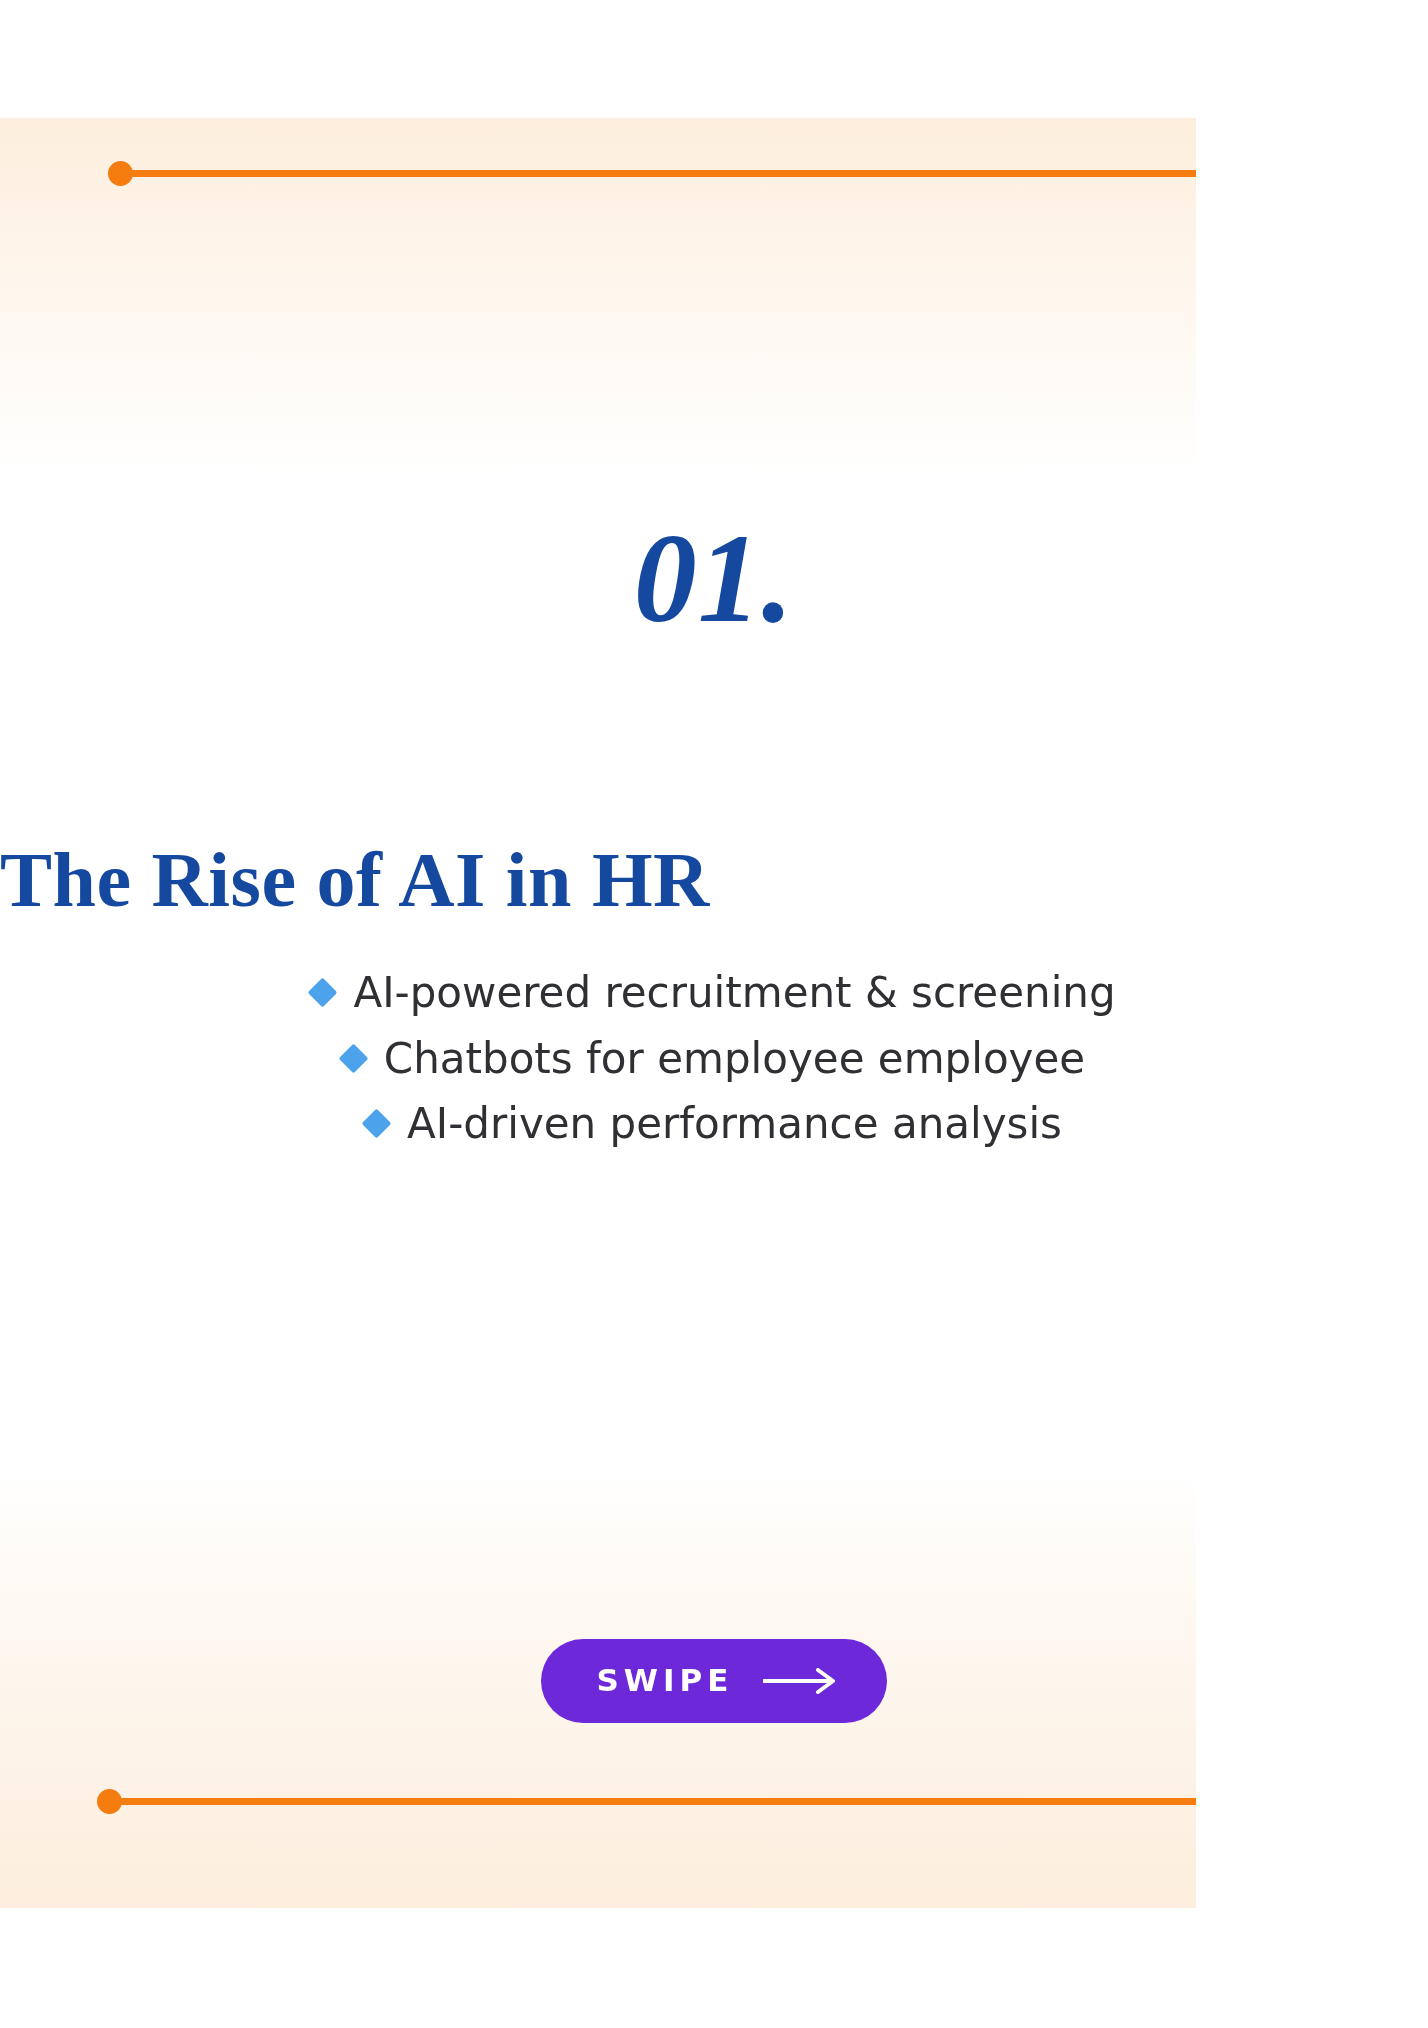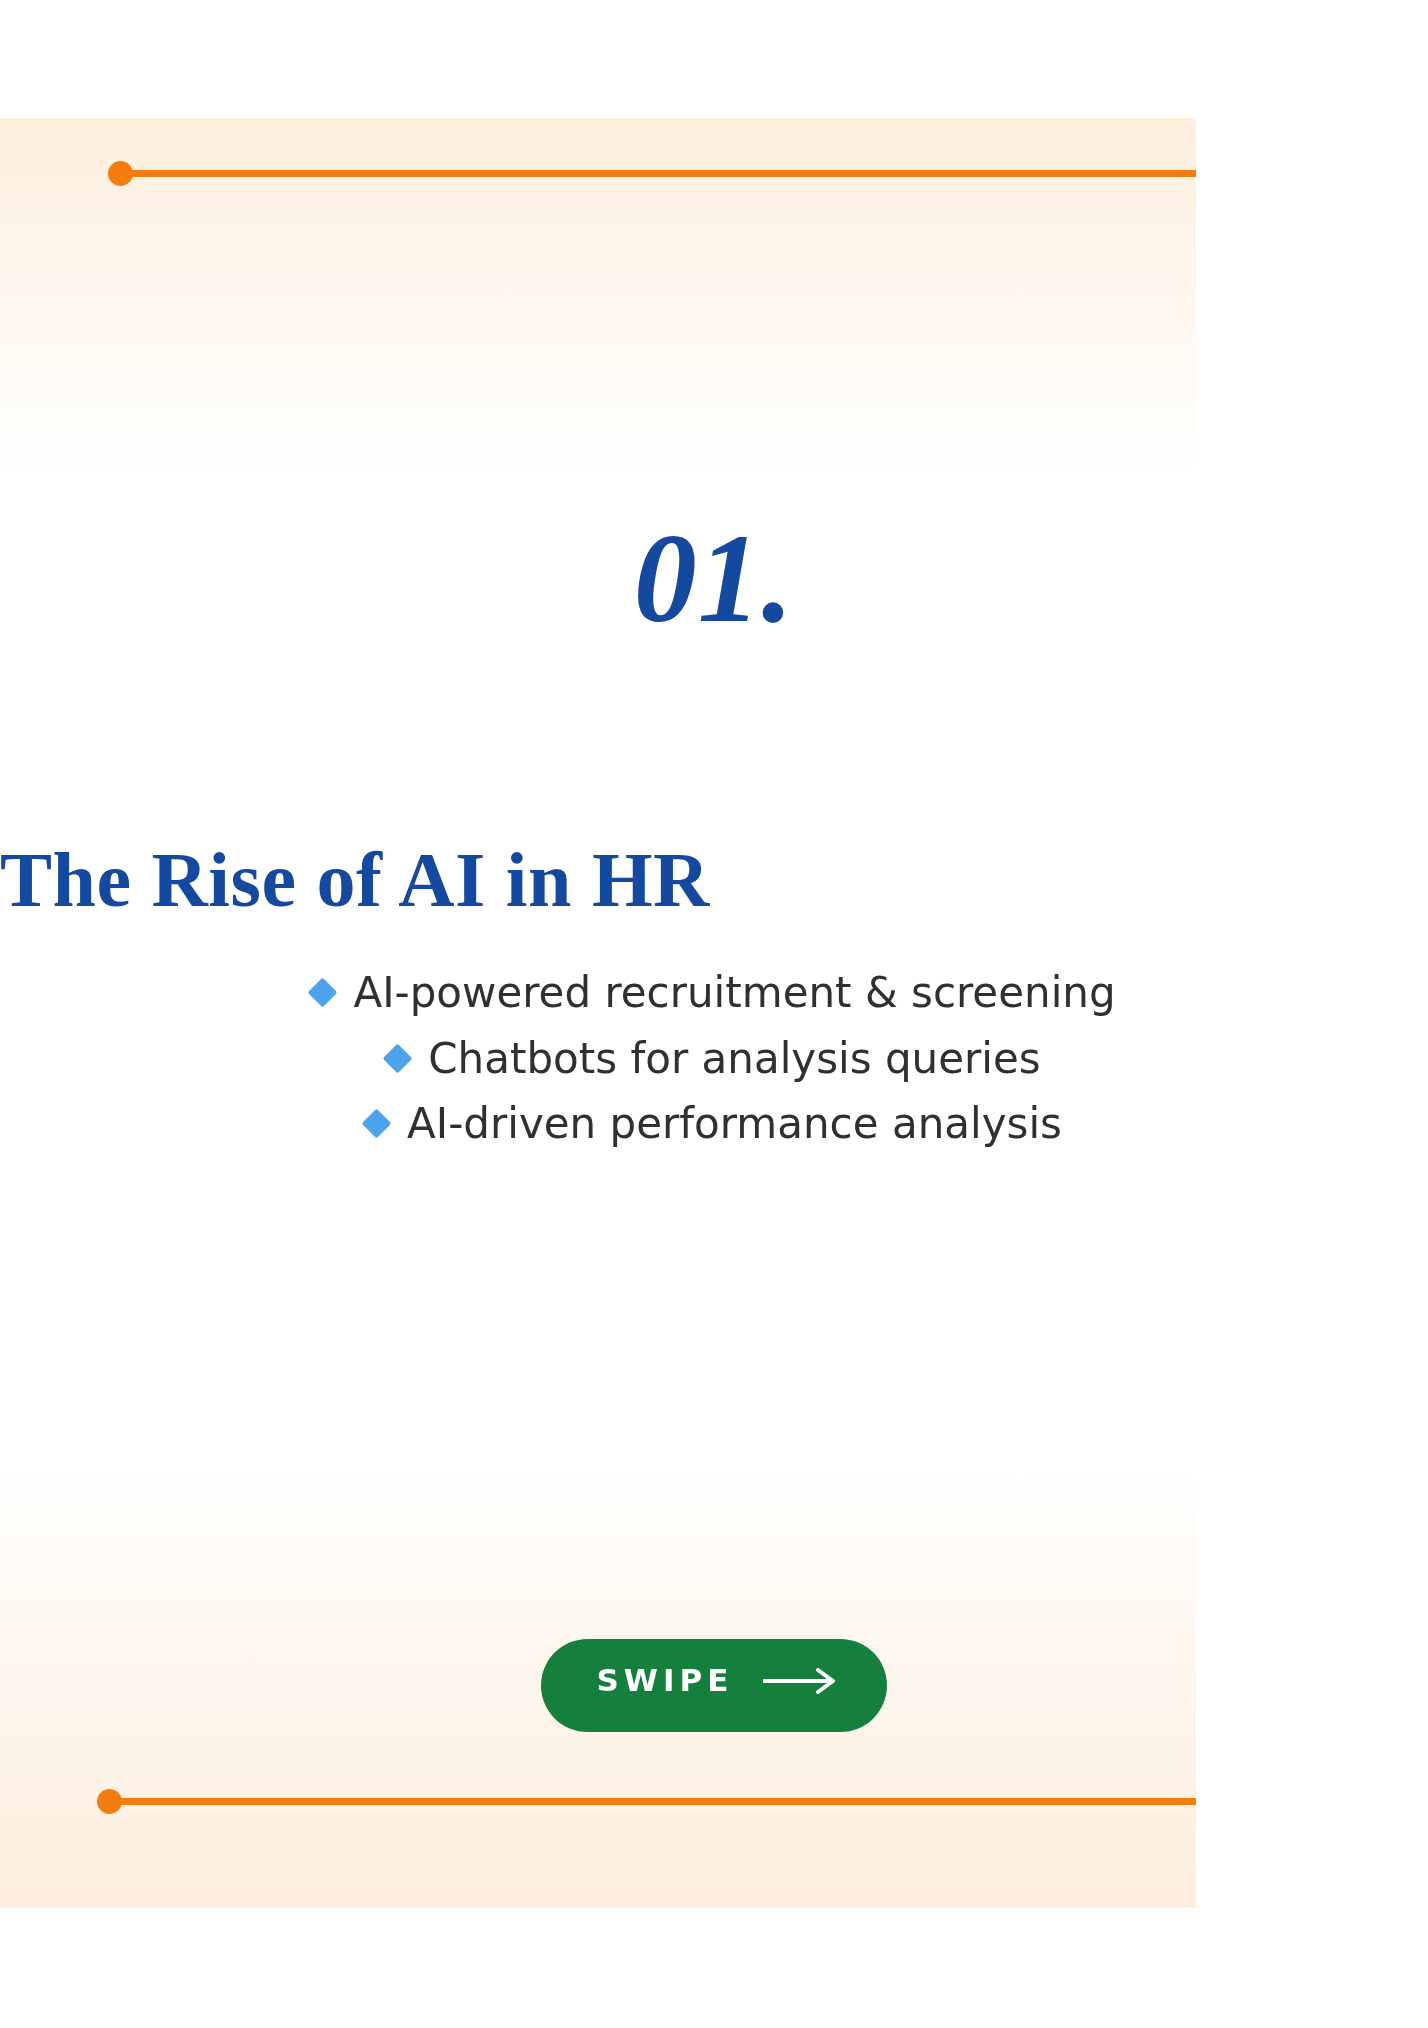--- a/index.html
+++ b/index.html
@@ -141,25 +141,25 @@
     top: 1639px;
     left: 0;
     width: 1428px;
     display: flex;
     justify-content: center;
   }
   .swipe-button {
     display: inline-flex;
     align-items: center;
     gap: 30px;
-    background: #15803d;
+    background: #6d28d9;
     color: #ffffff;
     border: none;
     border-radius: 60px;
-    padding: 26px 50px 36px 56px;
+    padding: 26px 50px 27px 56px;
     cursor: pointer;
   }
   .swipe-label {
     font-family: "DejaVu Sans", "Liberation Sans", sans-serif;
     font-weight: 700;
     font-size: 31px;
     letter-spacing: 5px;
     color: #ffffff;
     line-height: 1;
   }
@@ -191,21 +191,21 @@
 
     <div class="bullets">
 
       <div class="bullet-row">
         <span class="bullet-diamond"></span>
         <span class="bullet-text">AI-powered recruitment &amp; screening</span>
       </div>
 
       <div class="bullet-row">
         <span class="bullet-diamond"></span>
-        <span class="bullet-text">Chatbots for analysis queries</span>
+        <span class="bullet-text">Chatbots for employee employee</span>
       </div>
 
       <div class="bullet-row">
         <span class="bullet-diamond"></span>
         <span class="bullet-text">AI-driven performance analysis</span>
       </div>
 
     </div>
 
     <div class="swipe-wrap">

